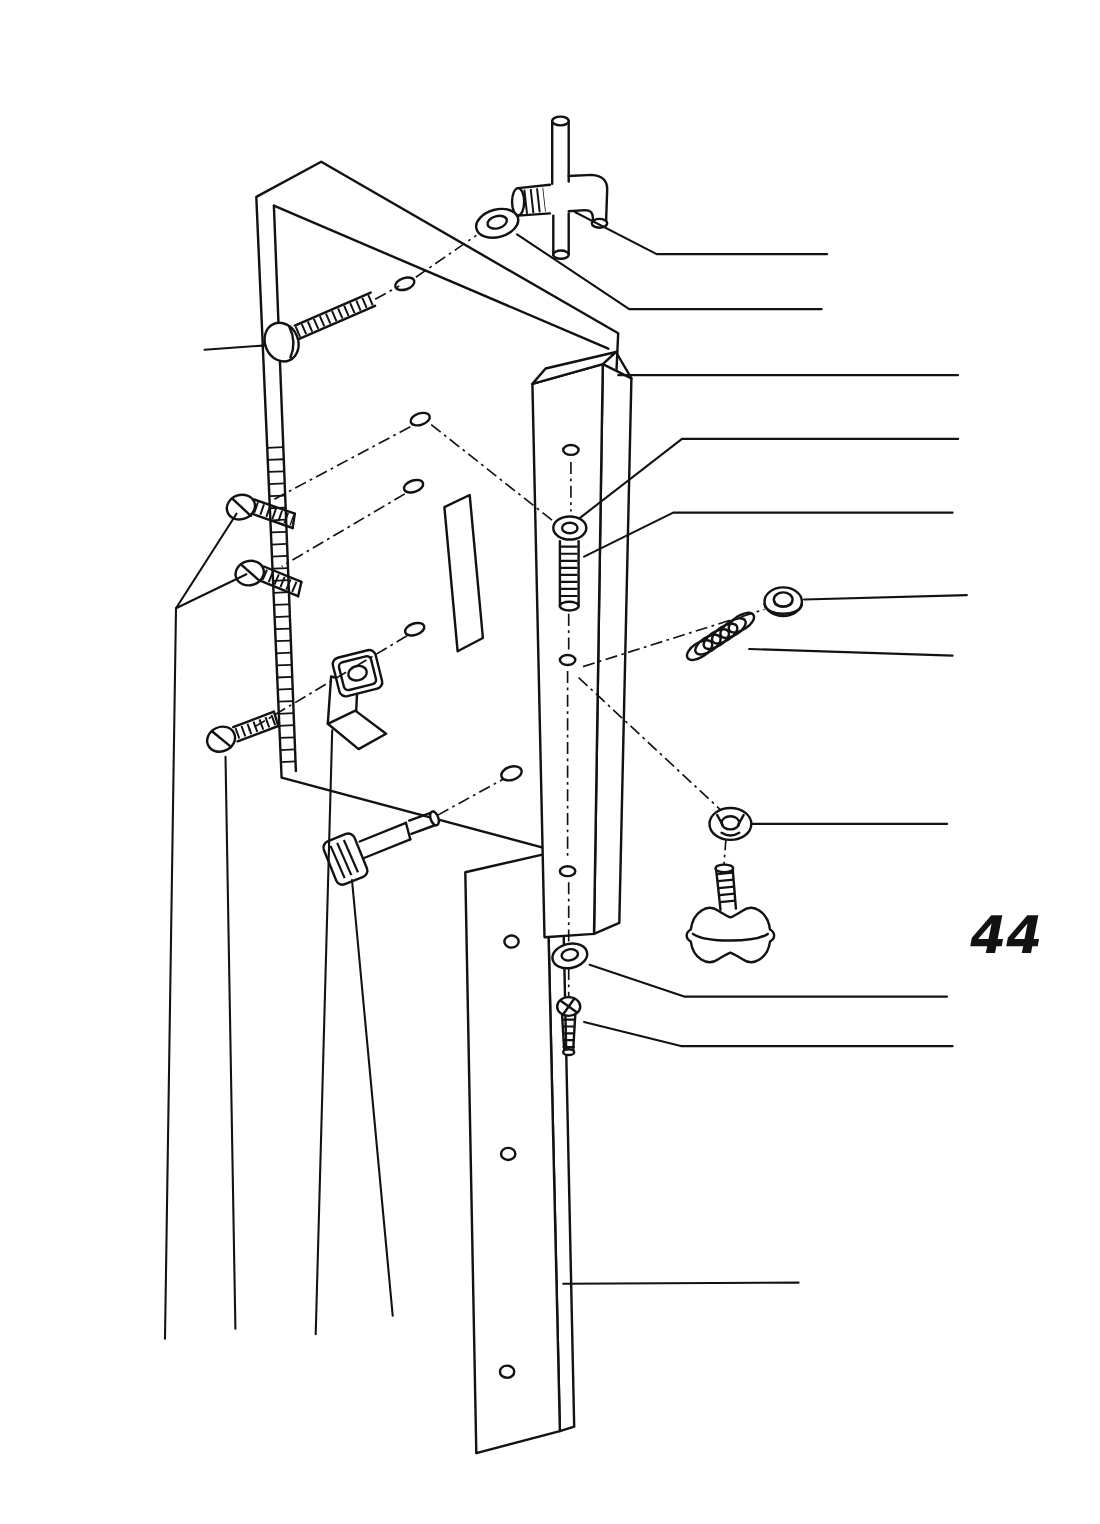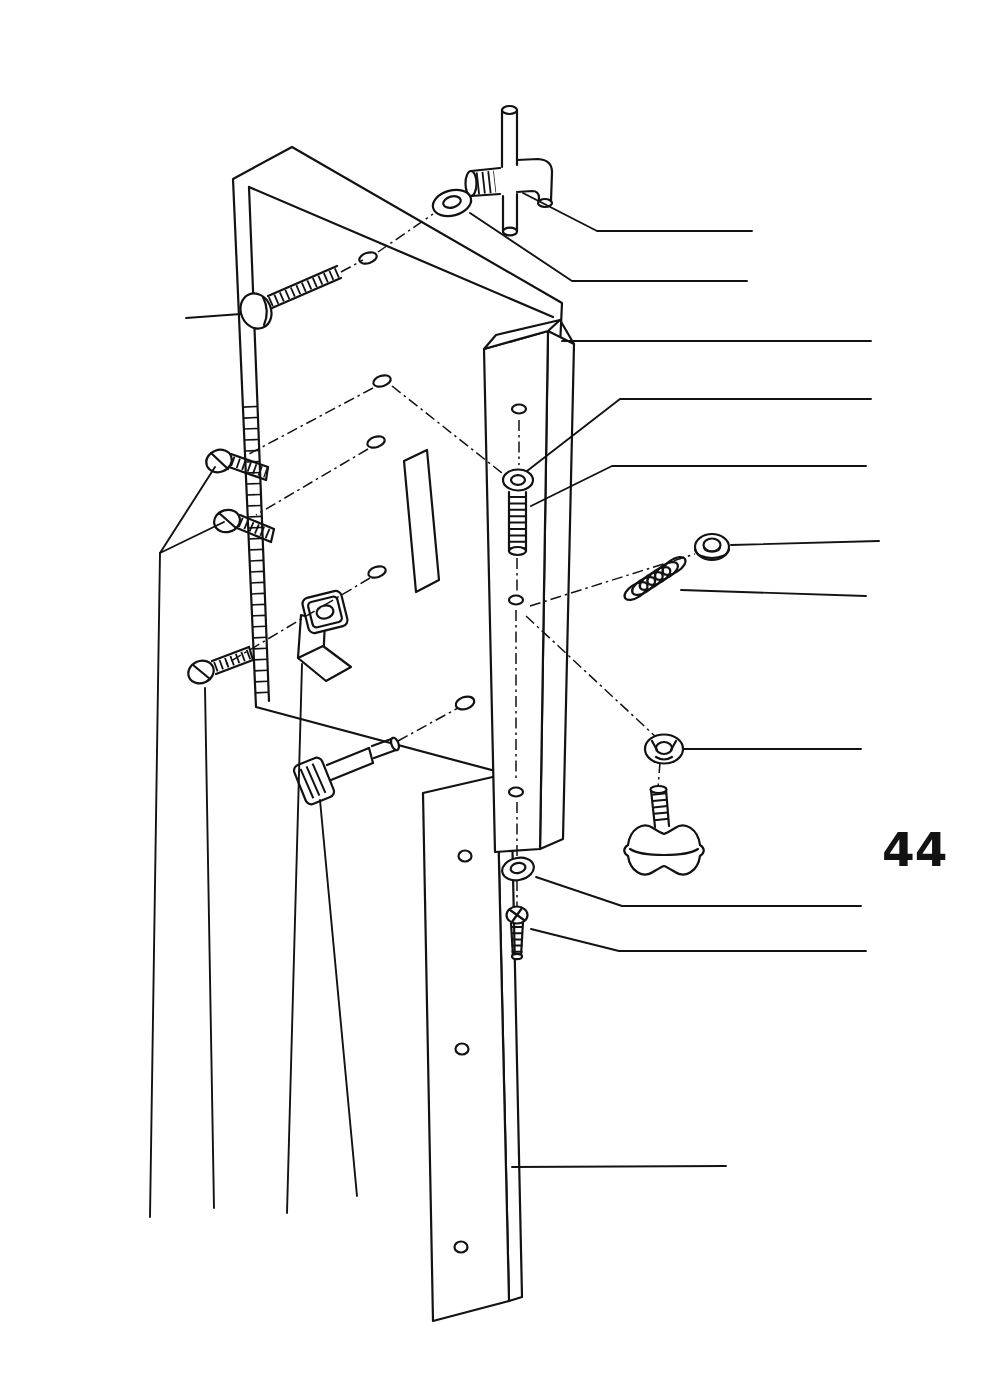--- a/index.html
+++ b/index.html
@@ -1,20 +1,21 @@
 <!DOCTYPE html>
 <html style="--ink: #121212; --paper: #ffffff;"><head>
 <meta charset="utf-8">
 <style>
   :root { --ink:#121212; --paper:#ffffff; }
   html,body { margin:0; padding:0; background:var(--paper); }
   .stage {
     position:relative; width:1000px; height:1385px;
     background:var(--paper); overflow:hidden;
     font-family:"DejaVu Sans", sans-serif;
+    font-style:italic;
   }
   svg { position:absolute; left:0; top:0; }
   
   .ln   { fill:none; stroke:var(--ink); stroke-width:2.2; stroke-linecap:round; stroke-linejoin:round; }
   
   .sld  { fill:var(--paper); stroke:var(--ink); stroke-width:2.2; stroke-linejoin:round; }
   
   .ldr  { fill:none; stroke:var(--ink); stroke-width:1.9; stroke-linecap:round; stroke-linejoin:round; }
   
   .dd   { fill:none; stroke:var(--ink); stroke-width:1.5; stroke-dasharray:11 4 2.5 4; }

